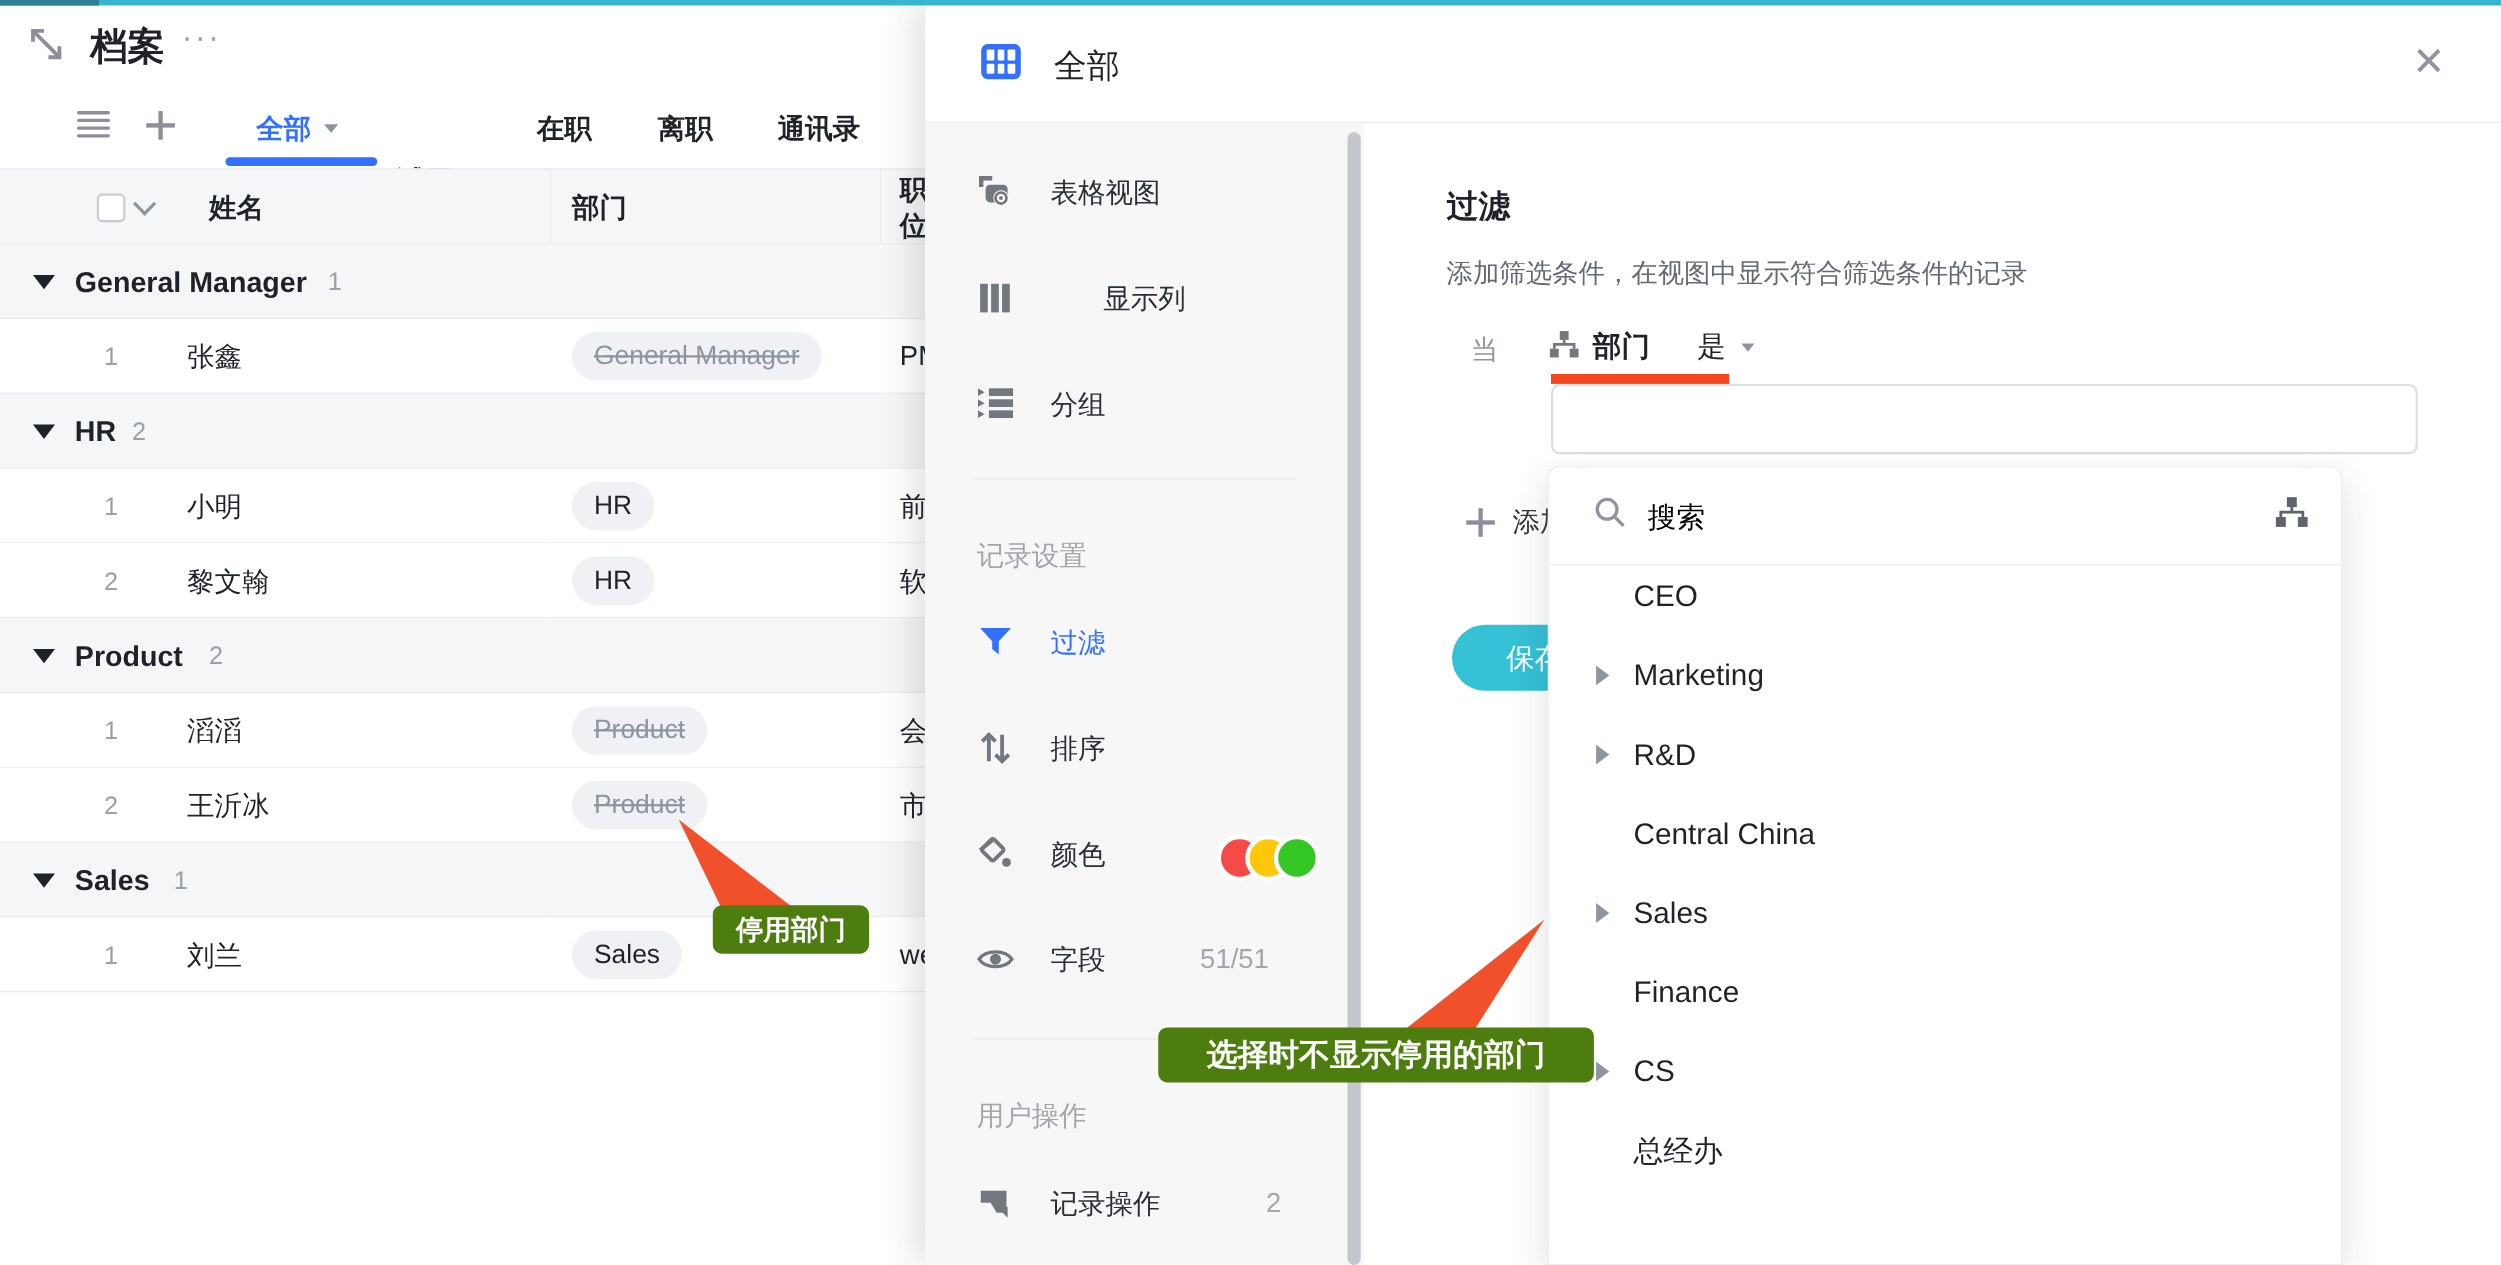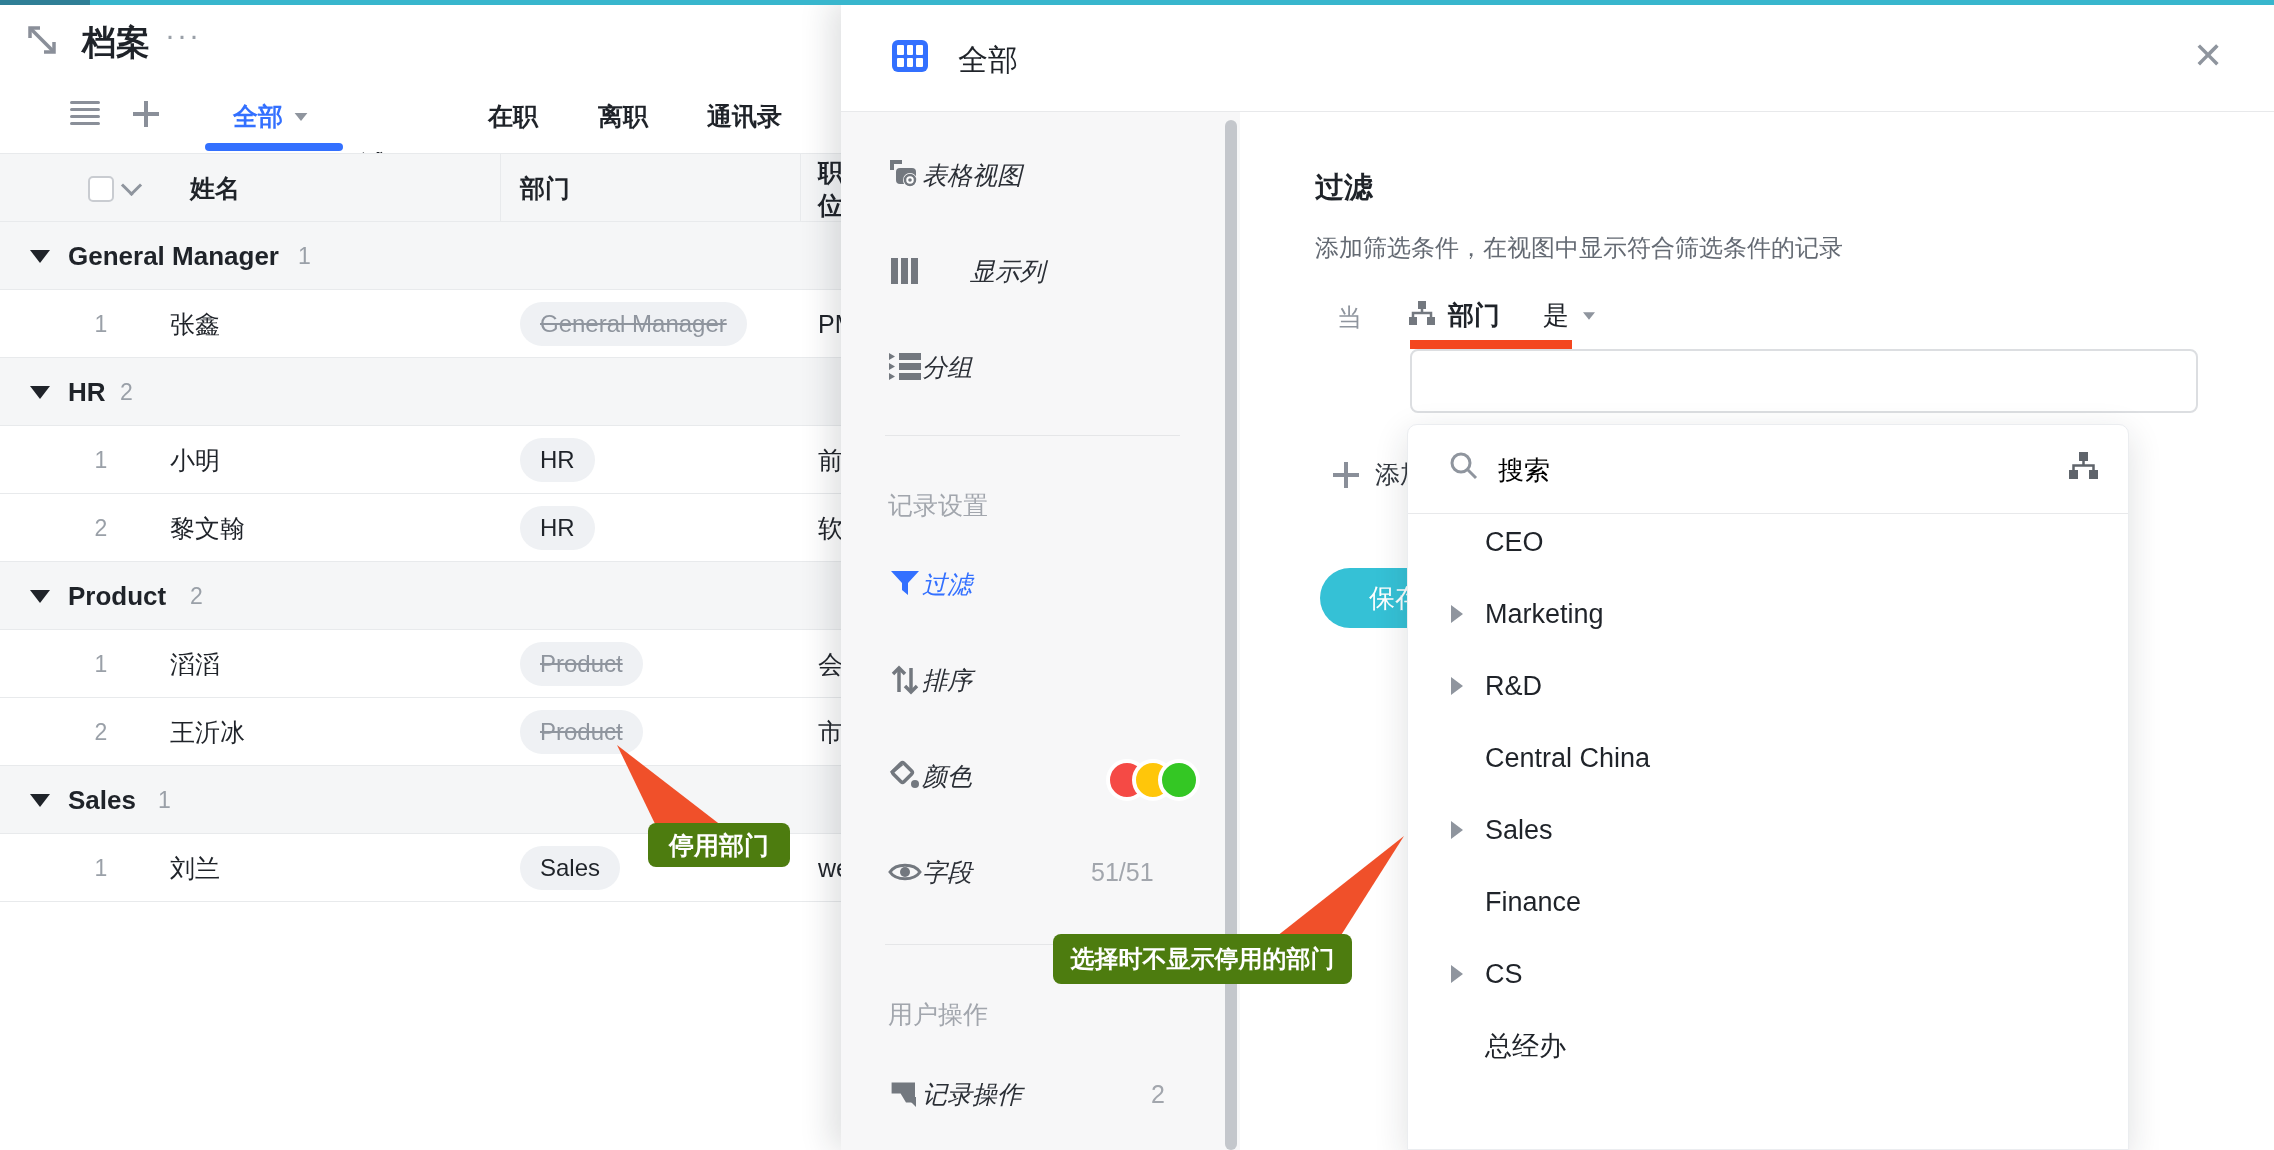--- a/index.html
+++ b/index.html
@@ -41,21 +41,21 @@
   .callout-box{background:#4d7c0f;color:#fff;font-weight:700;display:flex;align-items:center;justify-content:center;border-radius:8px;}
   
   .panel{left:841px;top:0;width:1433px;height:1150px;background:#fff;box-shadow:-10px 0 30px rgba(31,35,41,.14);z-index:10;}
   .panel-header-title{left:117px;top:40px;font-size:30px;color:#1f2329;}
   .grid-icon{left:51px;top:40px;width:36px;height:32px;background:#3370ff;border-radius:6px;display:grid;grid-template-columns:1fr 1fr 1fr;grid-template-rows:1fr 1fr;gap:3px;padding:5px;box-sizing:border-box;}
   .grid-icon i{background:#fff;border-radius:1px;}
   .close-x{left:1352px;top:38px;font-size:36px;color:#8f959e;line-height:36px;}
   .panel-divider{left:0;top:111px;width:1433px;height:1px;background:#e8e9eb;}
   .sidebar{left:0;top:112px;width:399px;height:1038px;background:#f7f7f8;}
   .side-item{position:absolute;left:47px;display:flex;align-items:center;height:40px;}
-  .side-item .lbl{font-size:25px;color:#2b2f36;font-style:italic;}
+  .side-item .lbl{margin-left:33px;font-size:25px;color:#2b2f36;}
   .side-item.active .lbl{color:#3370ff;}
   .side-section{position:absolute;left:47px;font-size:25px;color:#a2a6ad;}
   .side-divider{position:absolute;left:44px;width:295px;height:1px;background:#e5e6e8;}
   .side-badge{position:absolute;font-size:25px;color:#a2a6ad;}
   .sicon{width:34px;height:34px;display:flex;align-items:center;justify-content:center;flex:0 0 34px;}
   .traffic{position:absolute;left:265px;display:flex;}
   .traffic span{width:34px;height:34px;border-radius:50%;border:4px solid #fff;margin-left:-16px;box-sizing:content-box;}
   .scrollbar{left:1225px;top:120px;width:12px;height:1030px;background:#c4c7cc;border-radius:6px;z-index:15;}
   
   .main-heading{left:474px;top:168px;font-size:29px;font-weight:700;color:#1f2329;}
@@ -398,18 +398,18 @@
       </div>
   </div>
 </div>
 
 <div class="abs scrollbar"></div>
 
 <div class="abs" style="left:1040px;top:820px;width:380px;height:170px;z-index:25;">
   <svg class="abs" style="left:0;top:0;" width="380" height="170" viewBox="0 0 380 170">
       <polygon points="364,16 232,120 298,120" fill="#f0502a"></polygon>
     </svg>
-  <div class="abs callout-box" style="left:13px;top:114px;width:299px;height:50px;font-size:24px;">选择时不显示停用的部门</div>
+  <div class="abs callout-box" style="left:13px;top:114px;width:396px;height:50px;font-size:28px;">选择时不显示停用的部门</div>
 </div>
 
 <div class="abs topbar">
   <div class="abs topbar-dark"></div>
 </div>
 
 </body></html>

